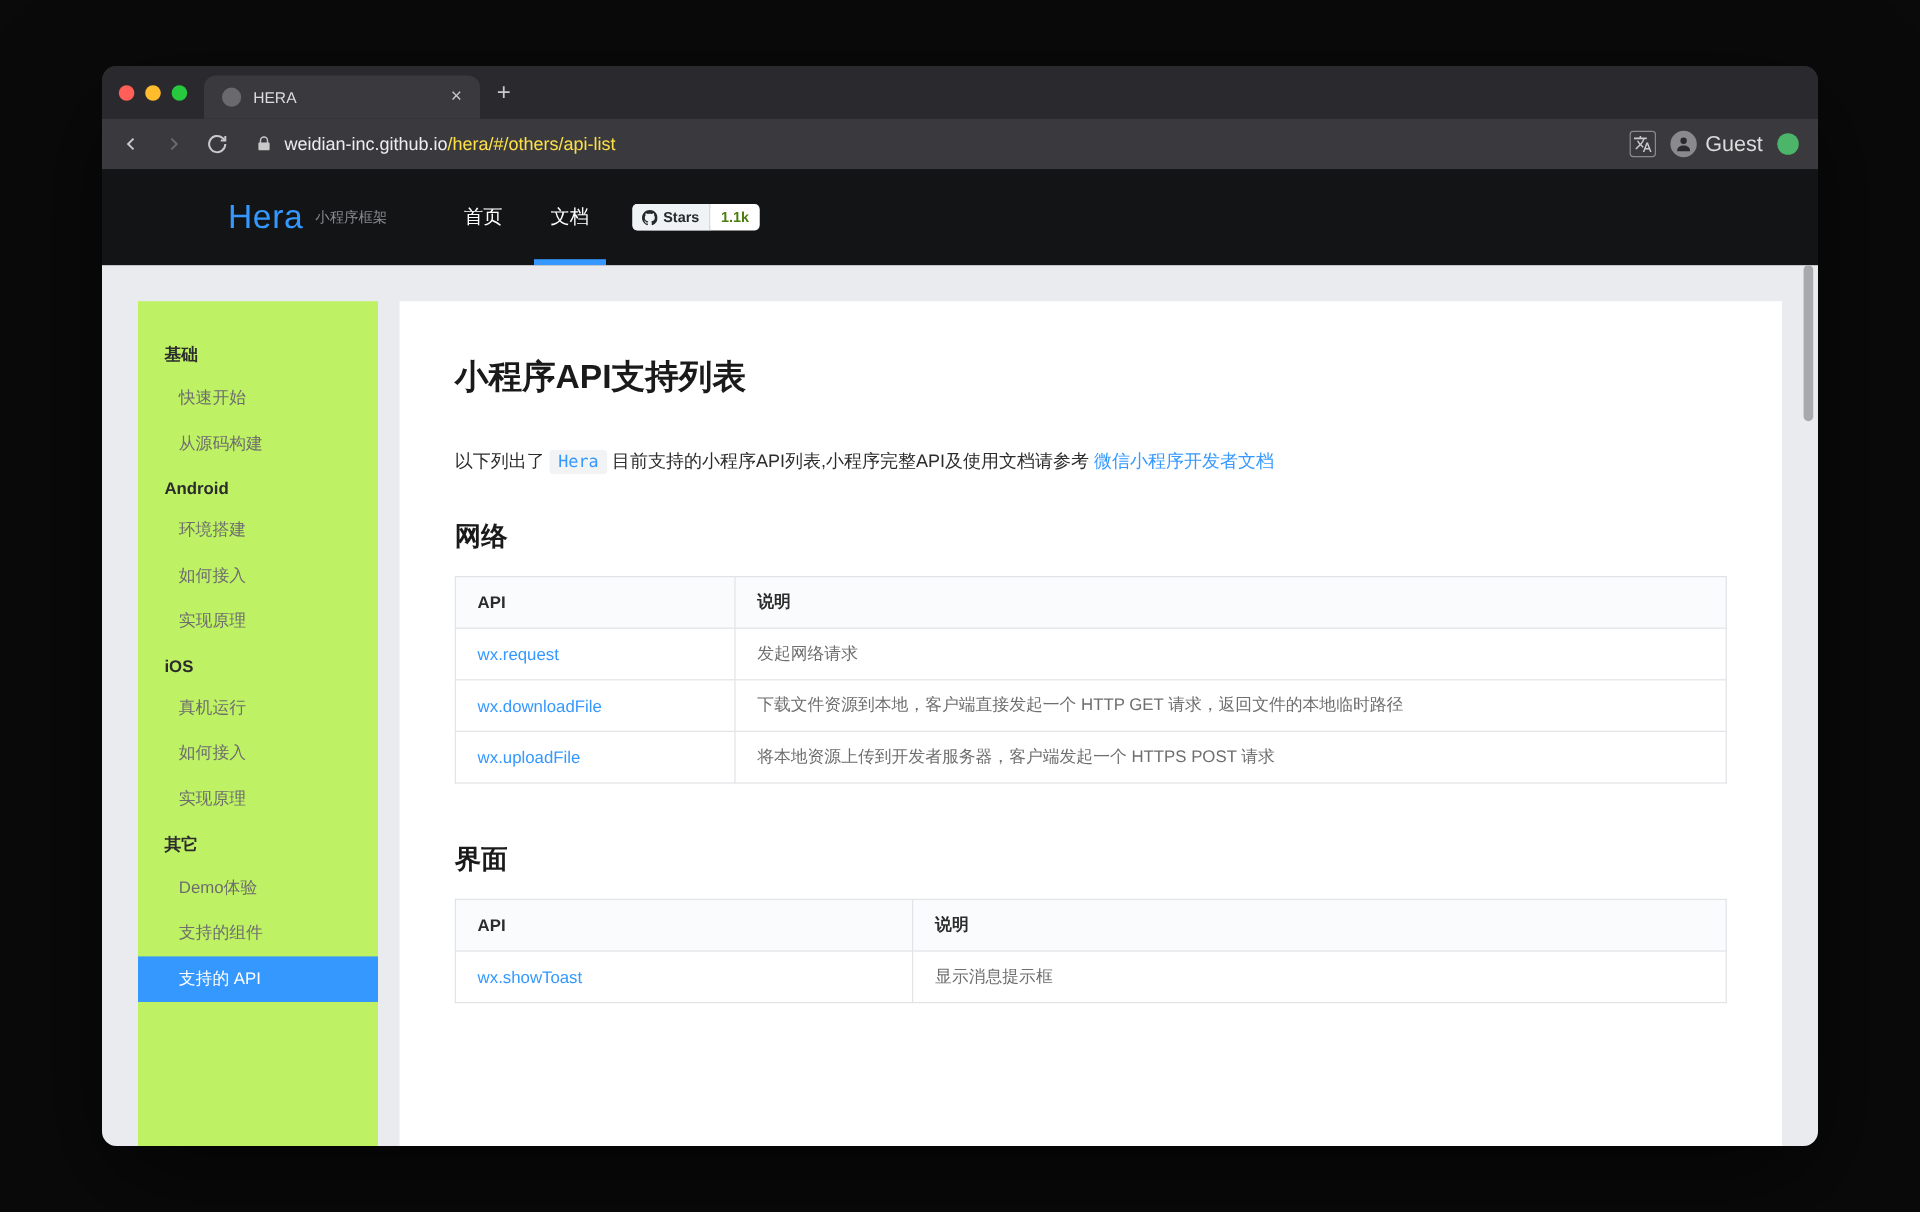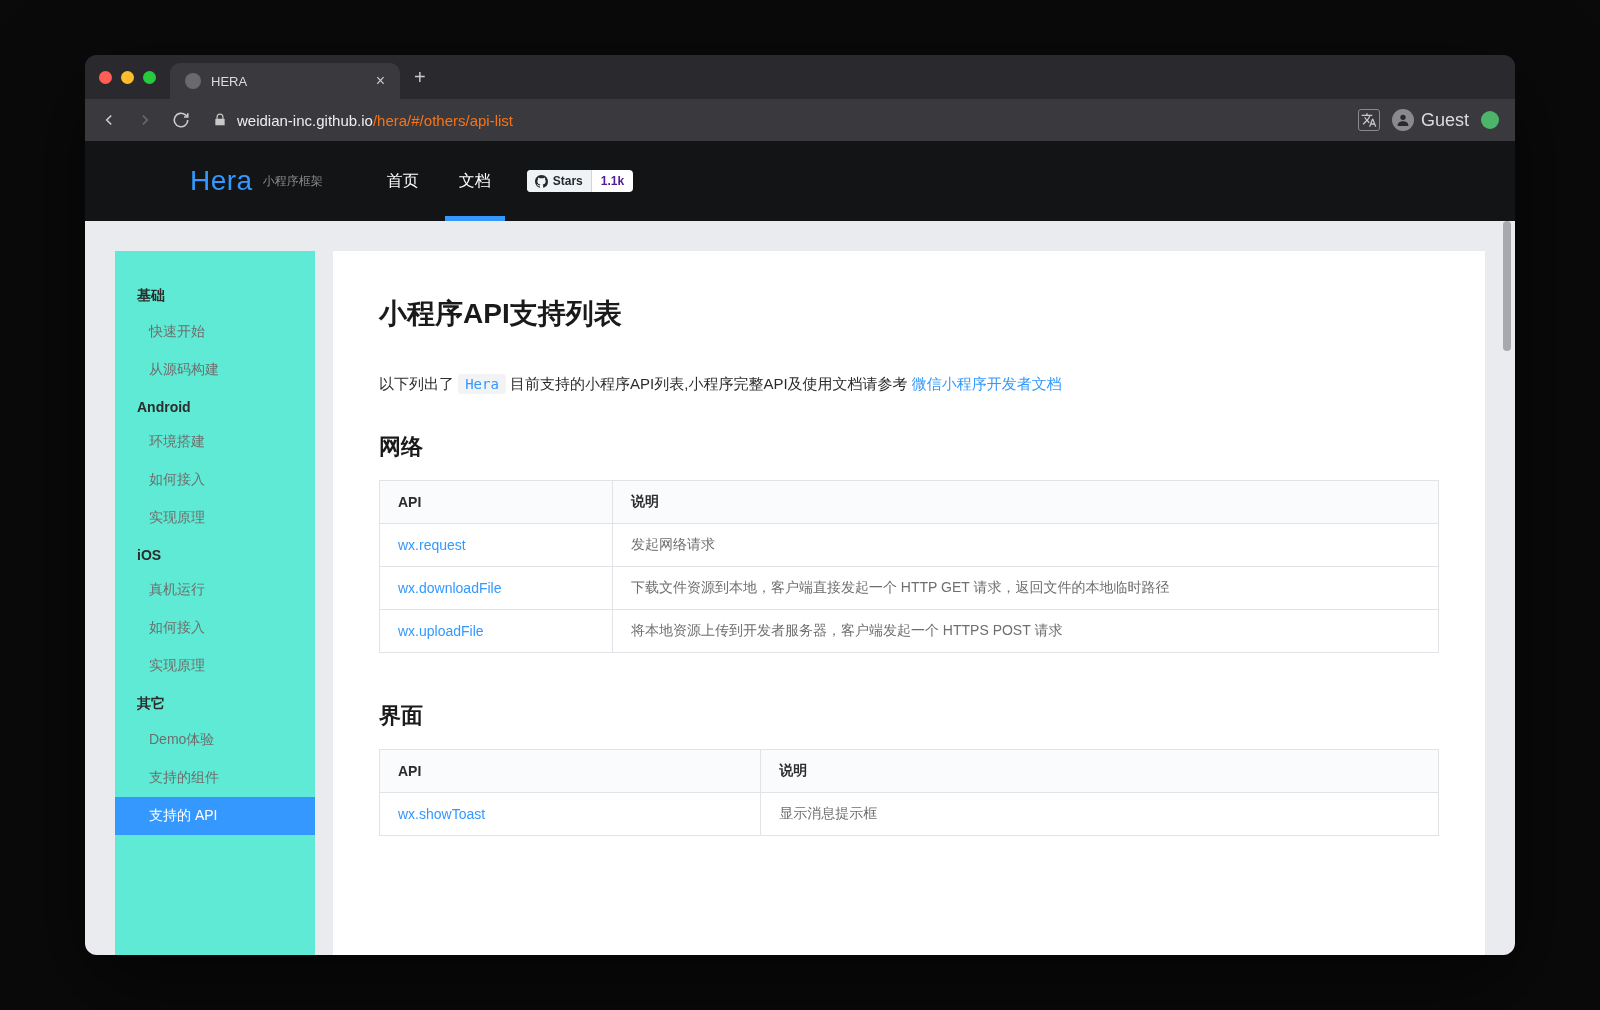--- a/index.html
+++ b/index.html
@@ -57,21 +57,21 @@
       color: #c9c9c9; width: 28px; height: 28px; display: flex; align-items: center; justify-content: center;
       cursor: pointer;
     }
     .nav-icon.dim { color: #6a6a6e; }
     .url {
       flex: 1; display: flex; align-items: center; gap: 10px;
       color: #c9c9c9; font-size: 15px; padding-left: 10px;
     }
     .lock-icon { width: 14px; height: 14px; }
     .url-host { color: #ededed; }
-    .url-path { color: #f97316; }
+    .url-path { color: #fde047; }
     .right-icons { display: flex; align-items: center; gap: 12px; padding-right: 6px; }
     .translate-icon {
       width: 22px; height: 22px; color: #c9c9c9;
       display: flex; align-items: center; justify-content: center;
       border: 1px solid #8a8a8e; border-radius: 3px; font-size: 11px; font-weight: bold;
     }
     .profile {
       display: flex; align-items: center; gap: 7px; color: #dcdcdc; font-size: 18px;
     }
     .profile-avatar {
@@ -96,35 +96,35 @@
     }
     .nav-link.active::after {
       content: ''; position: absolute; bottom: 0; left: -14px; right: -14px; height: 5px; background: #3498ff;
     }
     .github-badge {
       display: flex; align-items: center; margin-left: 36px;
       background: #fff; border-radius: 4px; overflow: hidden;
       font-size: 12px; font-weight: 600;
     }
     .gh-left { display: flex; align-items: center; gap: 5px; padding: 4px 8px; background: #eff3f6; color: #24292e; border-right: 1px solid #d1d5da; }
-    .gh-right { padding: 0 9px; color: #4c1d95; background: #fff; }
+    .gh-right { padding: 0 9px; color: #4d7c0f; background: #fff; }
     .gh-icon { width: 13px; height: 13px; }
     
     .content-wrap {
       flex: 1; background: #eaebee; display: flex; padding: 30px 30px 0 30px; gap: 18px; overflow: hidden;
       position: relative;
     }
     .scroll-track {
       position: absolute; right: 2px; top: 0; bottom: 0; width: 12px;
     }
     .scroll-thumb {
       position: absolute; top: 0; left: 2px; width: 8px; height: 130px; background: #a7a9ac; border-radius: 5px;
     }
     .sidebar {
-      width: 200px; background: #5eead4; padding: 26px 0 0 0;
+      width: 200px; background: #bef264; padding: 26px 0 0 0;
       font-size: 14px;
     }
     .side-group-title {
       font-weight: 700; color: #2c2c2c; padding: 10px 22px 8px;
     }
     .side-item {
       color: #6e6e6e; padding: 10px 22px 10px 34px; cursor: pointer;
     }
     .side-item.active {
       background: #3498ff; color: #fff;

